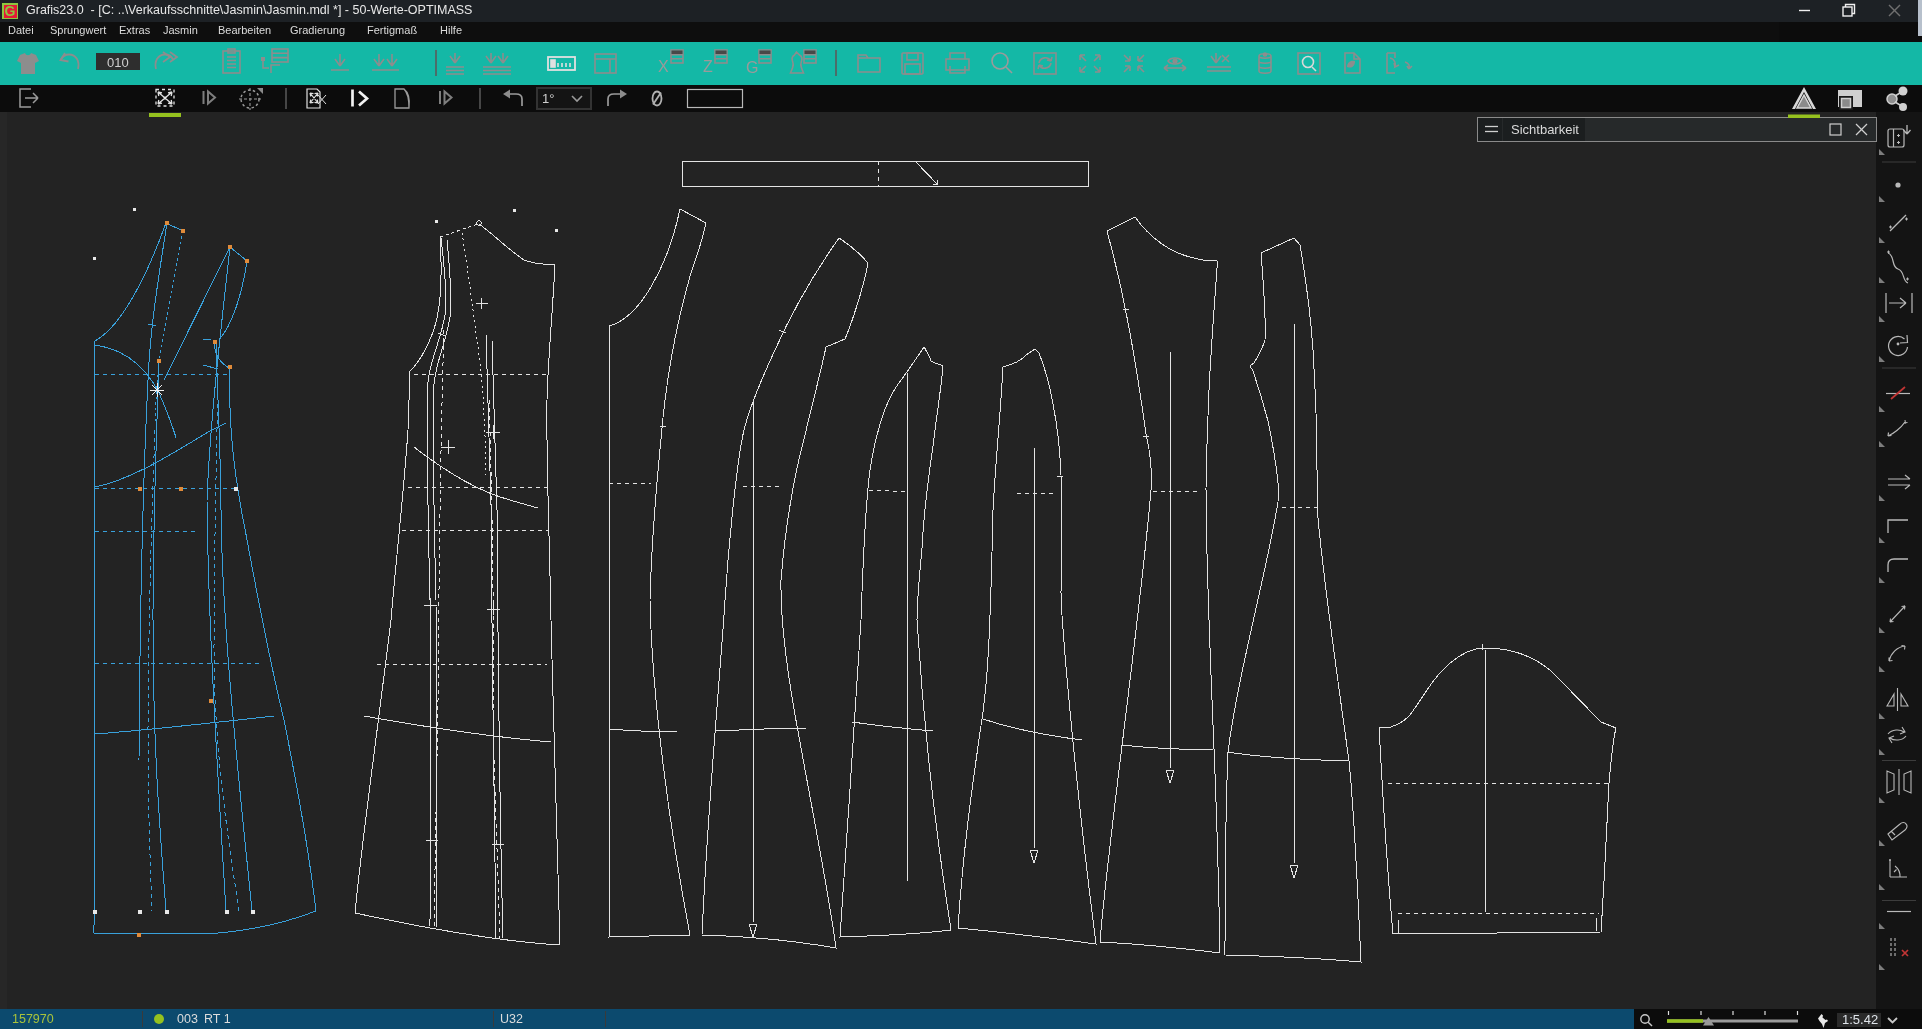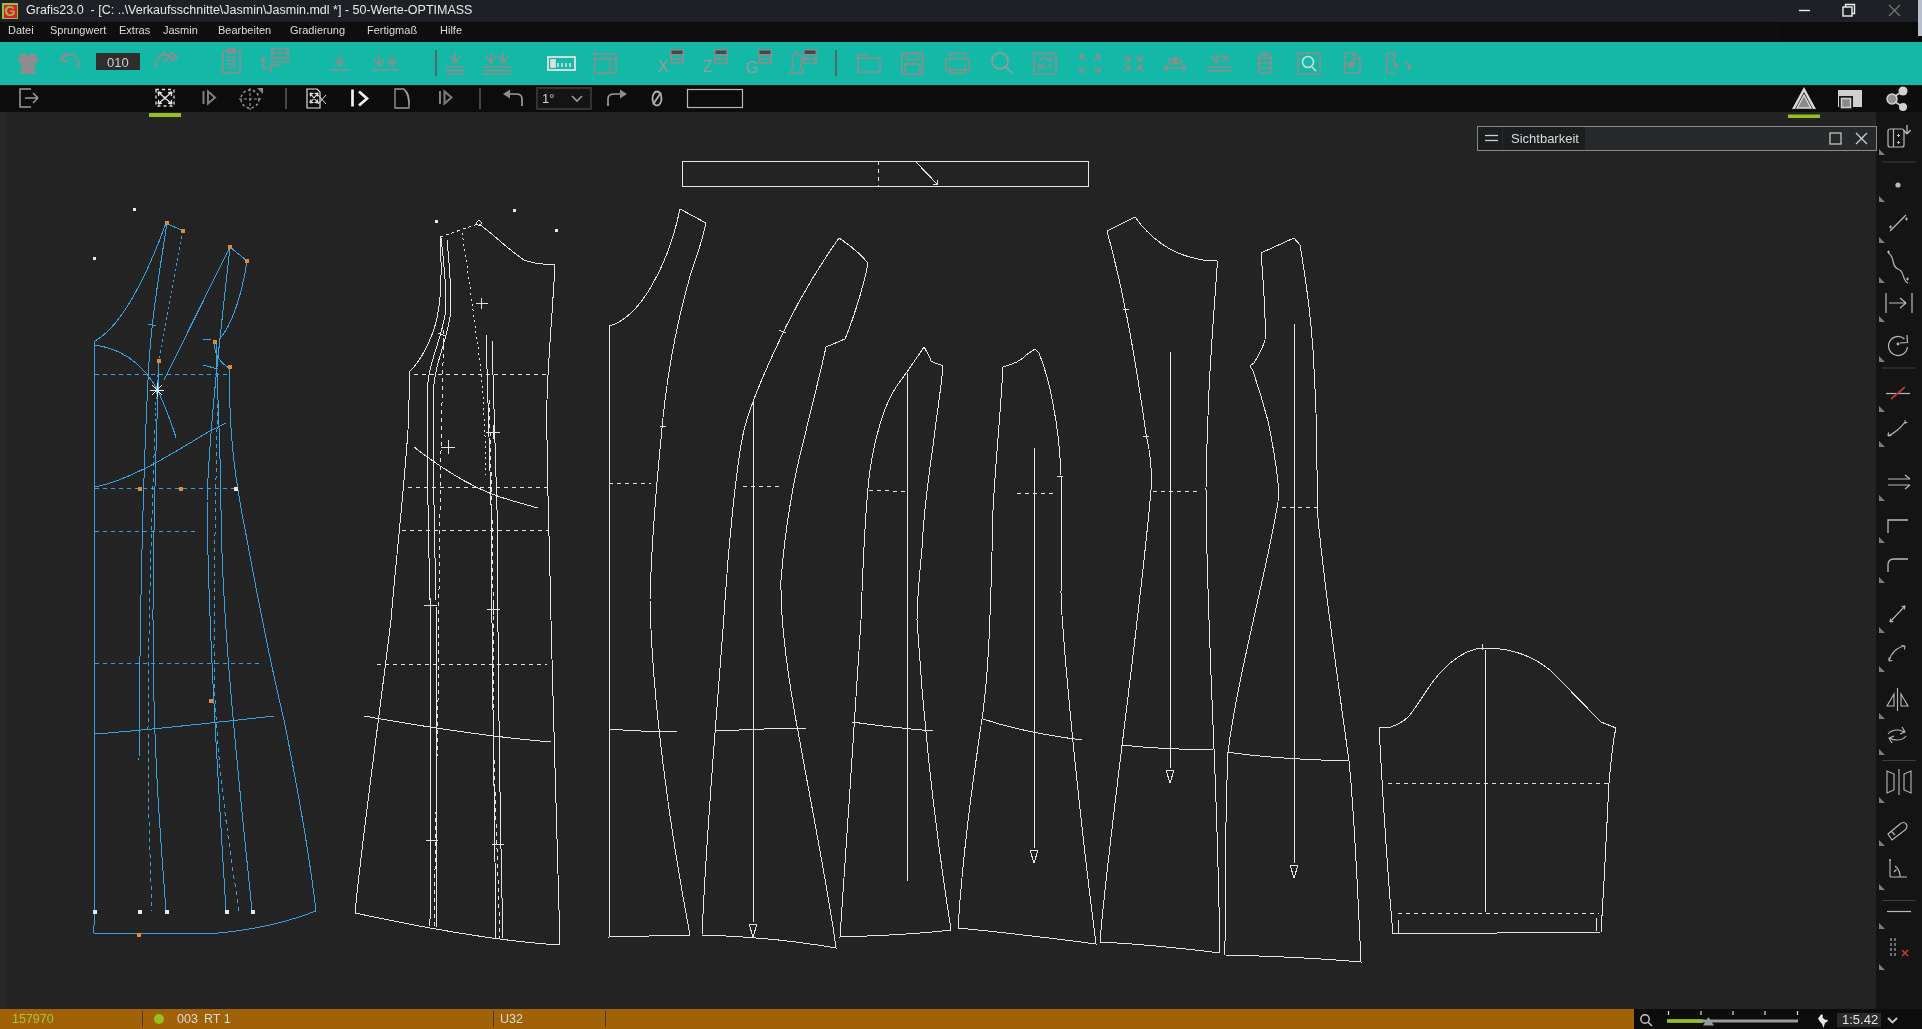--- a/index.html
+++ b/index.html
@@ -7,22 +7,22 @@
 #app{position:relative;width:1922px;height:1029px;background:#0c0c0c;}
 .titlebar{position:absolute;left:0;top:0;width:1922px;height:22px;background:#1d2125;color:#e8e8e8;font-size:12.5px;}
 .logo{position:absolute;left:2px;top:3px;width:16px;height:16px;background:#8dc63f;}.logo i{position:absolute;left:2px;top:1.5px;width:13px;height:13px;background:#e41937;}.logo b{position:absolute;left:0;top:0;width:16px;height:16px;color:#8dc63f;font-weight:bold;font-style:normal;font-size:14px;line-height:16px;text-align:center;}
 .title-text{position:absolute;left:26px;top:3px;white-space:pre;}
 .menubar{position:absolute;left:0;top:22px;width:1779px;height:20px;background:#0e0e0e;color:#dcdcdc;font-size:11px;}
 .menubar span{position:absolute;top:2px;}
 .tb1{position:absolute;left:0;top:42px;width:1922px;height:43px;background:#14b8a6;}
 .tb2{position:absolute;left:0;top:85px;width:1922px;height:27px;background:#0c0c0c;}
 .canvas{position:absolute;left:0;top:112px;width:1922px;height:897px;background:#232323;}
 .sidebar{position:absolute;left:1876px;top:112px;width:46px;height:897px;background:#141414;}
-.panel{position:absolute;left:1477px;top:117px;width:400px;height:25px;background:#262a2b;border:1px solid #8a8a8a;margin-top:9px;}
-.statusbar{position:absolute;left:0;top:1009px;width:1634px;height:20px;background:#a16207;color:#d8d8d8;font-size:12.5px;}
+.panel{position:absolute;left:1477px;top:117px;width:400px;height:25px;background:#262a2b;border:1px solid #8a8a8a;}
+.statusbar{position:absolute;left:0;top:1009px;width:1634px;height:20px;background:#0c4a6e;color:#d8d8d8;font-size:12.5px;}
 </style>
 </head>
 <body>
 <div id="app">
   <div class="titlebar">
     <div class="logo">
         <i></i>
         <b>G</b>
       </div>
     <div class="title-text">Grafis23.0&nbsp;&nbsp;- [C: ..\Verkaufsschnitte\Jasmin\Jasmin.mdl *] - 50-Werte-OPTIMASS</div>

